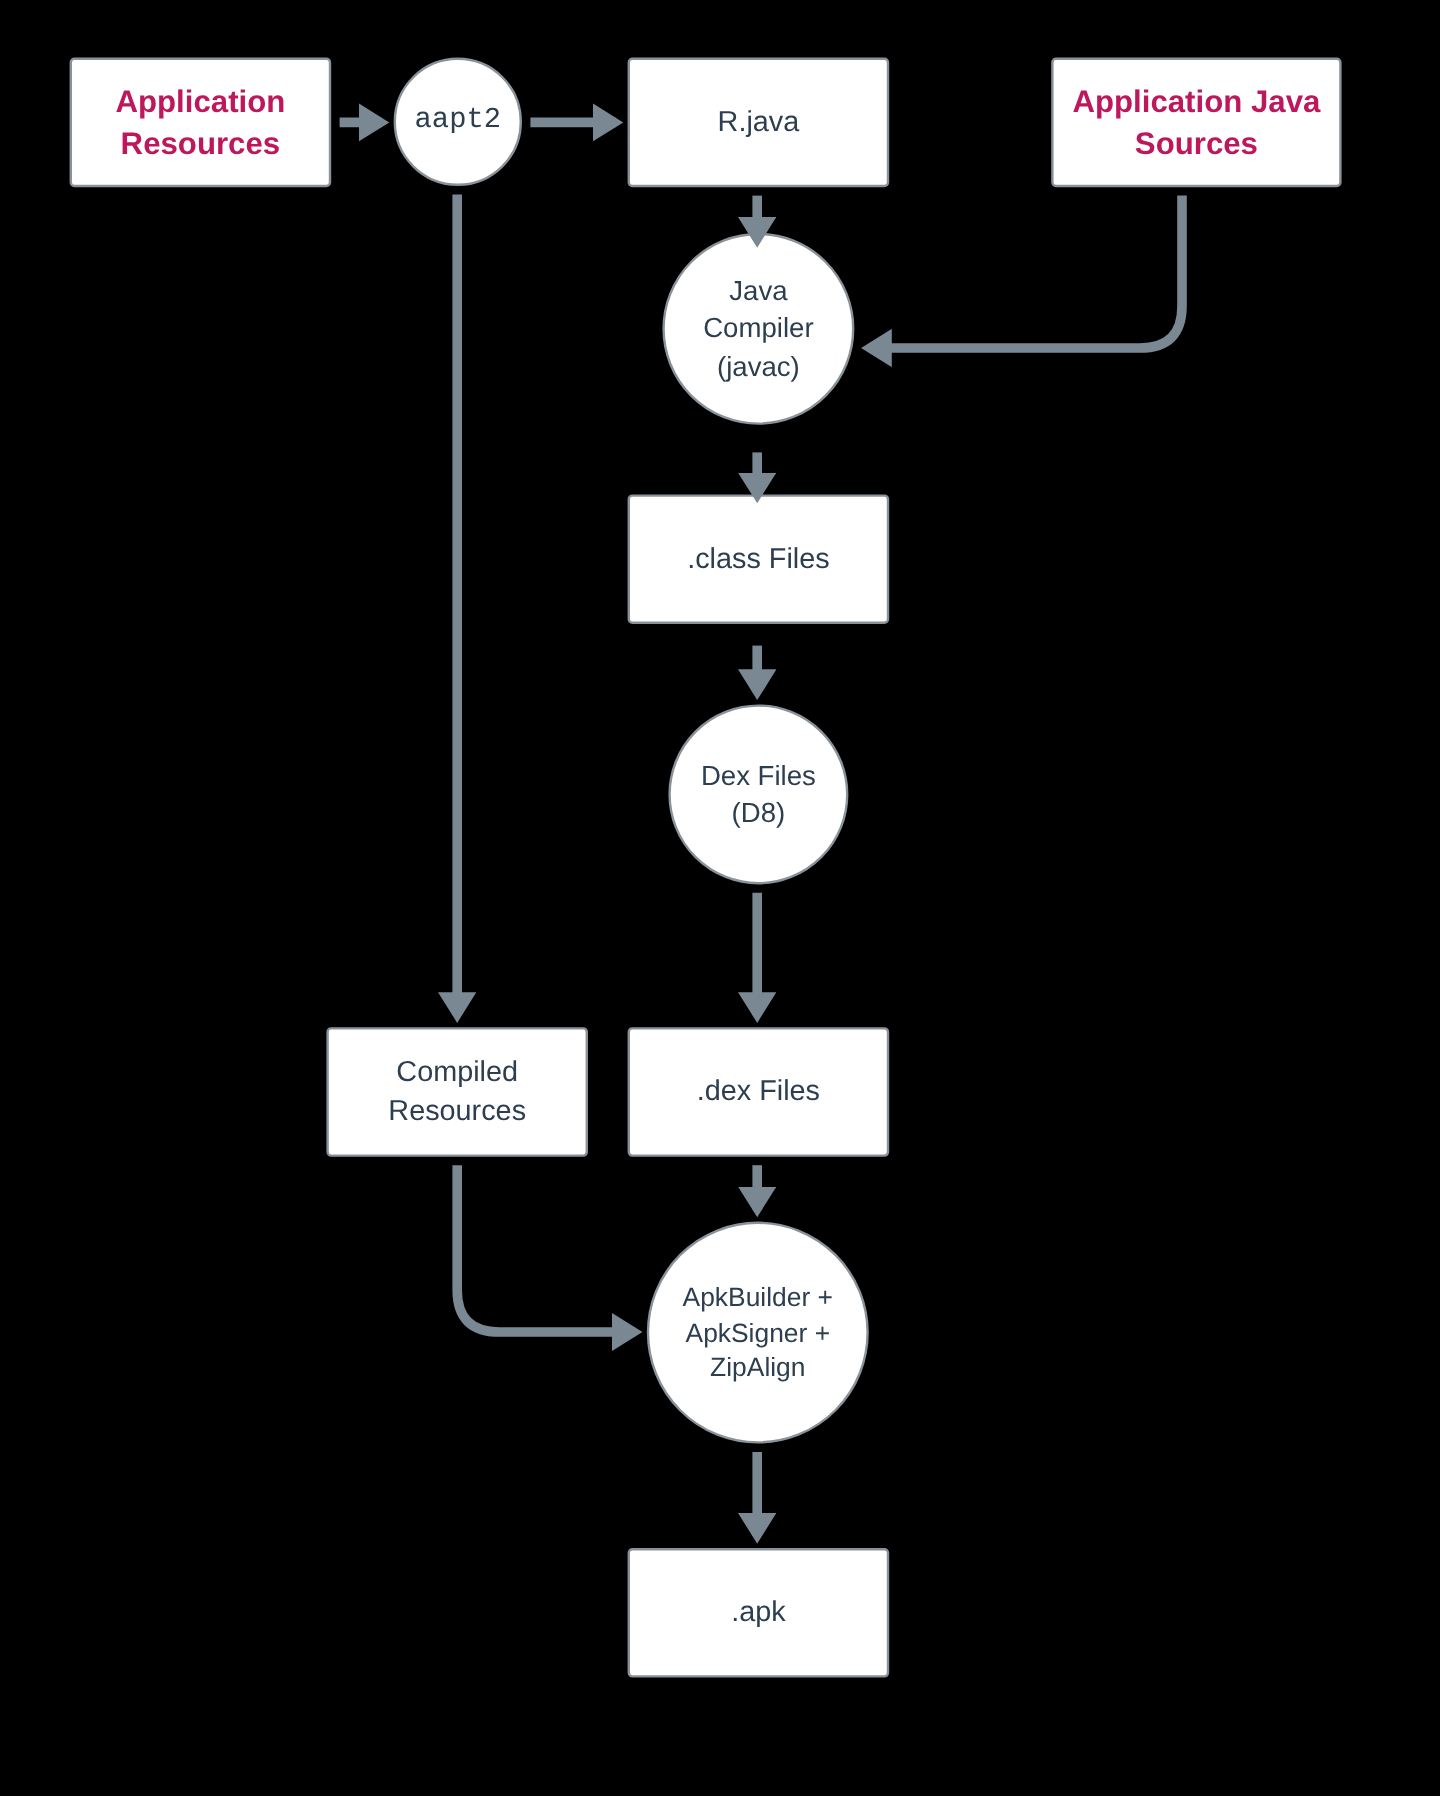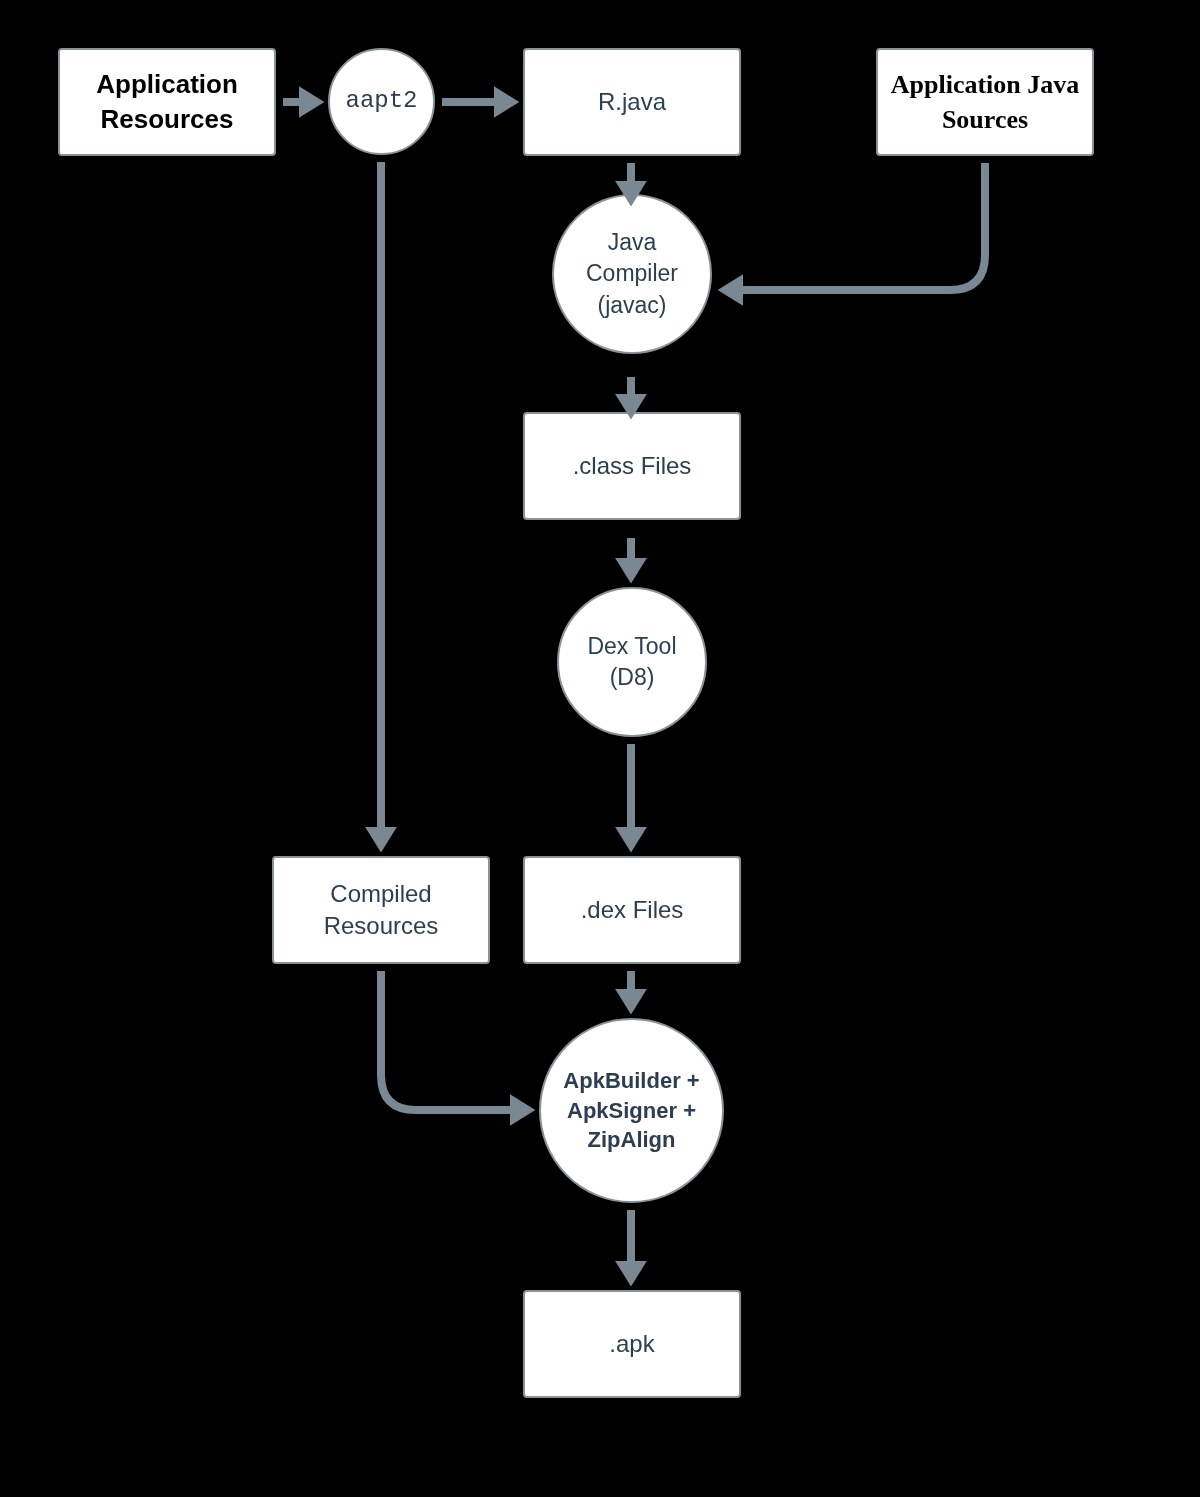--- a/index.html
+++ b/index.html
@@ -18,21 +18,21 @@
     justify-content: center;
     text-align: center;
     color: #2c3e50;
     font-size: 24px;
     line-height: 1.35;
     border: 2px solid #8a9299;
     padding: 8px;
   }
   .node.rect { border-radius: 4px; }
   .node.circle { border-radius: 50%; }
-  .node.bold { font-weight: 700; color: #000000; font-size: 26px; }
+  .node.bold { font-weight: 700; color: #be185d; font-size: 26px; }
   svg.arrows {
     position: absolute;
     top: 0; left: 0;
     width: 1200px; height: 1497px;
     pointer-events: none;
   }
   .arrow-line { stroke: #7a8893; stroke-width: 8; fill: none; }
   .arrow-head { fill: #7a8893; }
 </style>
 </head>
@@ -43,45 +43,45 @@
 </div>
 
 <div class="node circle" style="left:328px; top:48px; width:107px; height:107px;font-family:Liberation Mono, monospace;">
   <span>aapt2</span>
 </div>
 
 <div class="node rect" style="left:523px; top:48px; width:218px; height:108px;">
   <span>R.java</span>
 </div>
 
-<div class="node rect bold" style="left:876px; top:48px; width:218px; height:108px;font-family:Liberation Serif, serif;">
+<div class="node rect bold" style="left:876px; top:48px; width:242px; height:108px;">
   <span>Application Java Sources</span>
 </div>
 
 <div class="node circle" style="left:552px; top:194px; width:160px; height:160px; font-size:23px;">
   <span>Java Compiler (javac)</span>
 </div>
 
 <div class="node rect" style="left:523px; top:412px; width:218px; height:108px;">
   <span>.class Files</span>
 </div>
 
 <div class="node circle" style="left:557px; top:587px; width:150px; height:150px; font-size:23px;">
-  <span>Dex Tool (D8)</span>
+  <span>Dex Files (D8)</span>
 </div>
 
 <div class="node rect" style="left:272px; top:856px; width:218px; height:108px;">
   <span>Compiled Resources</span>
 </div>
 
 <div class="node rect" style="left:523px; top:856px; width:218px; height:108px;">
   <span>.dex Files</span>
 </div>
 
-<div class="node circle" style="left:539px; top:1018px; width:185px; height:185px; font-size:22px;font-weight:bold;">
+<div class="node circle" style="left:539px; top:1018px; width:185px; height:185px; font-size:22px;">
   <span>ApkBuilder + ApkSigner + ZipAlign</span>
 </div>
 
 <div class="node rect" style="left:523px; top:1290px; width:218px; height:108px;">
   <span>.apk</span>
 </div>
 
 <svg class="arrows">
   <defs>
     <marker id="ah" markerWidth="4" markerHeight="4" refX="2.4" refY="2" orient="auto" markerUnits="strokeWidth">

